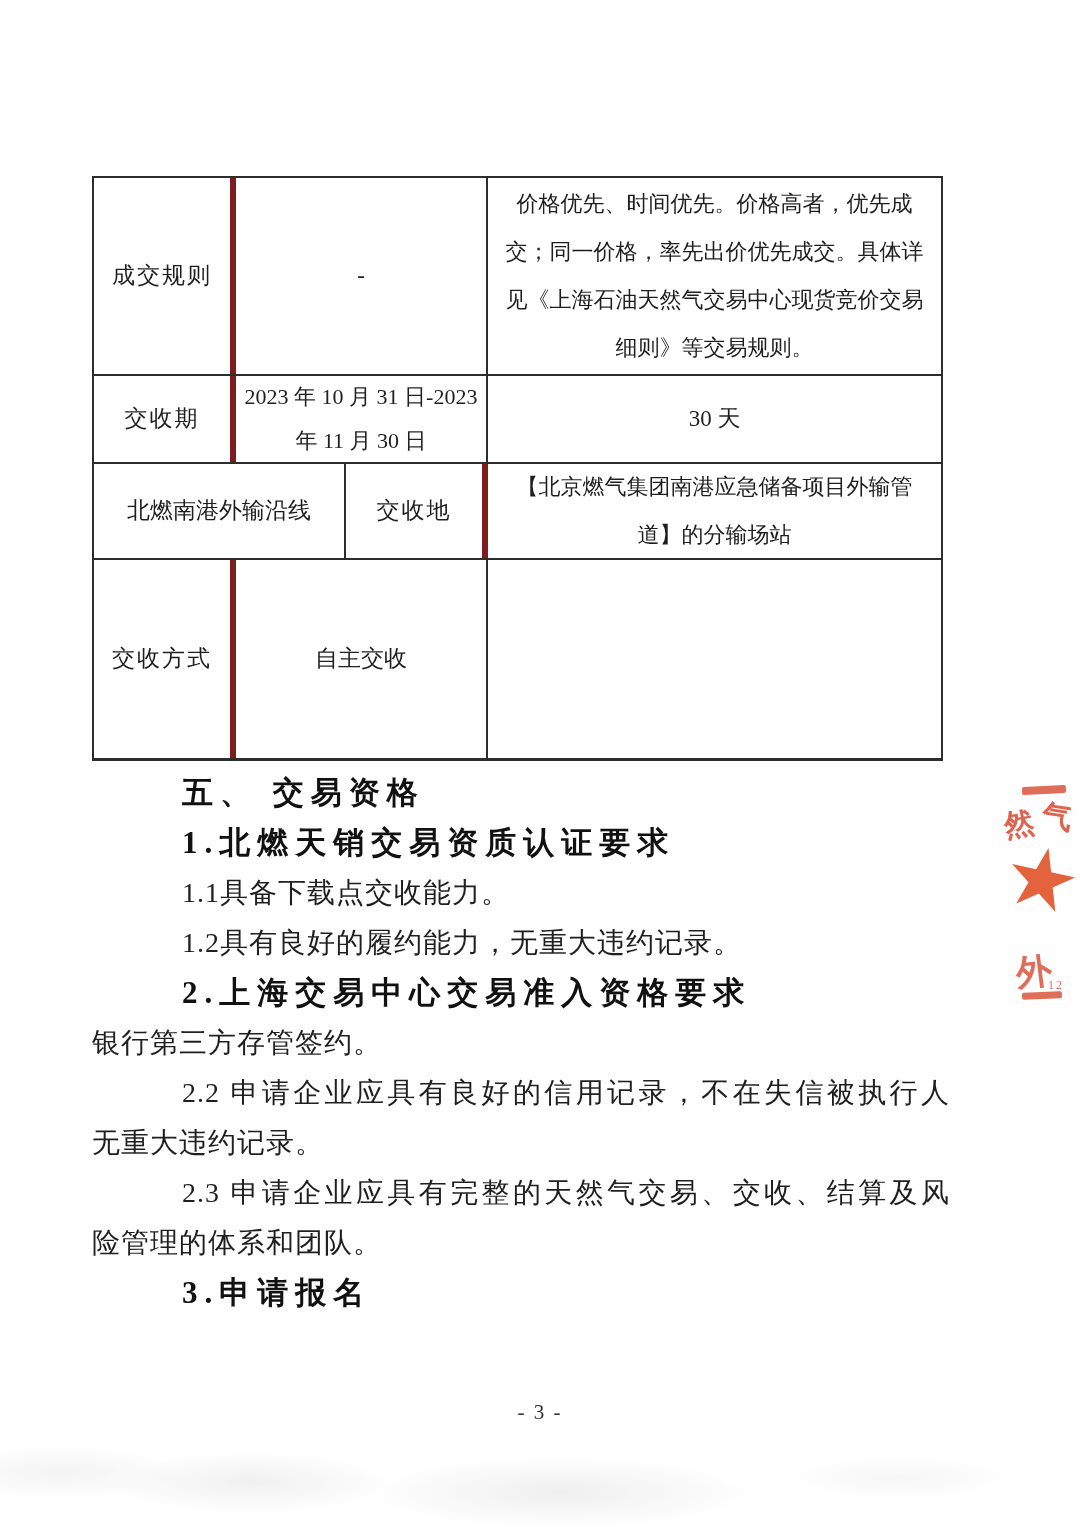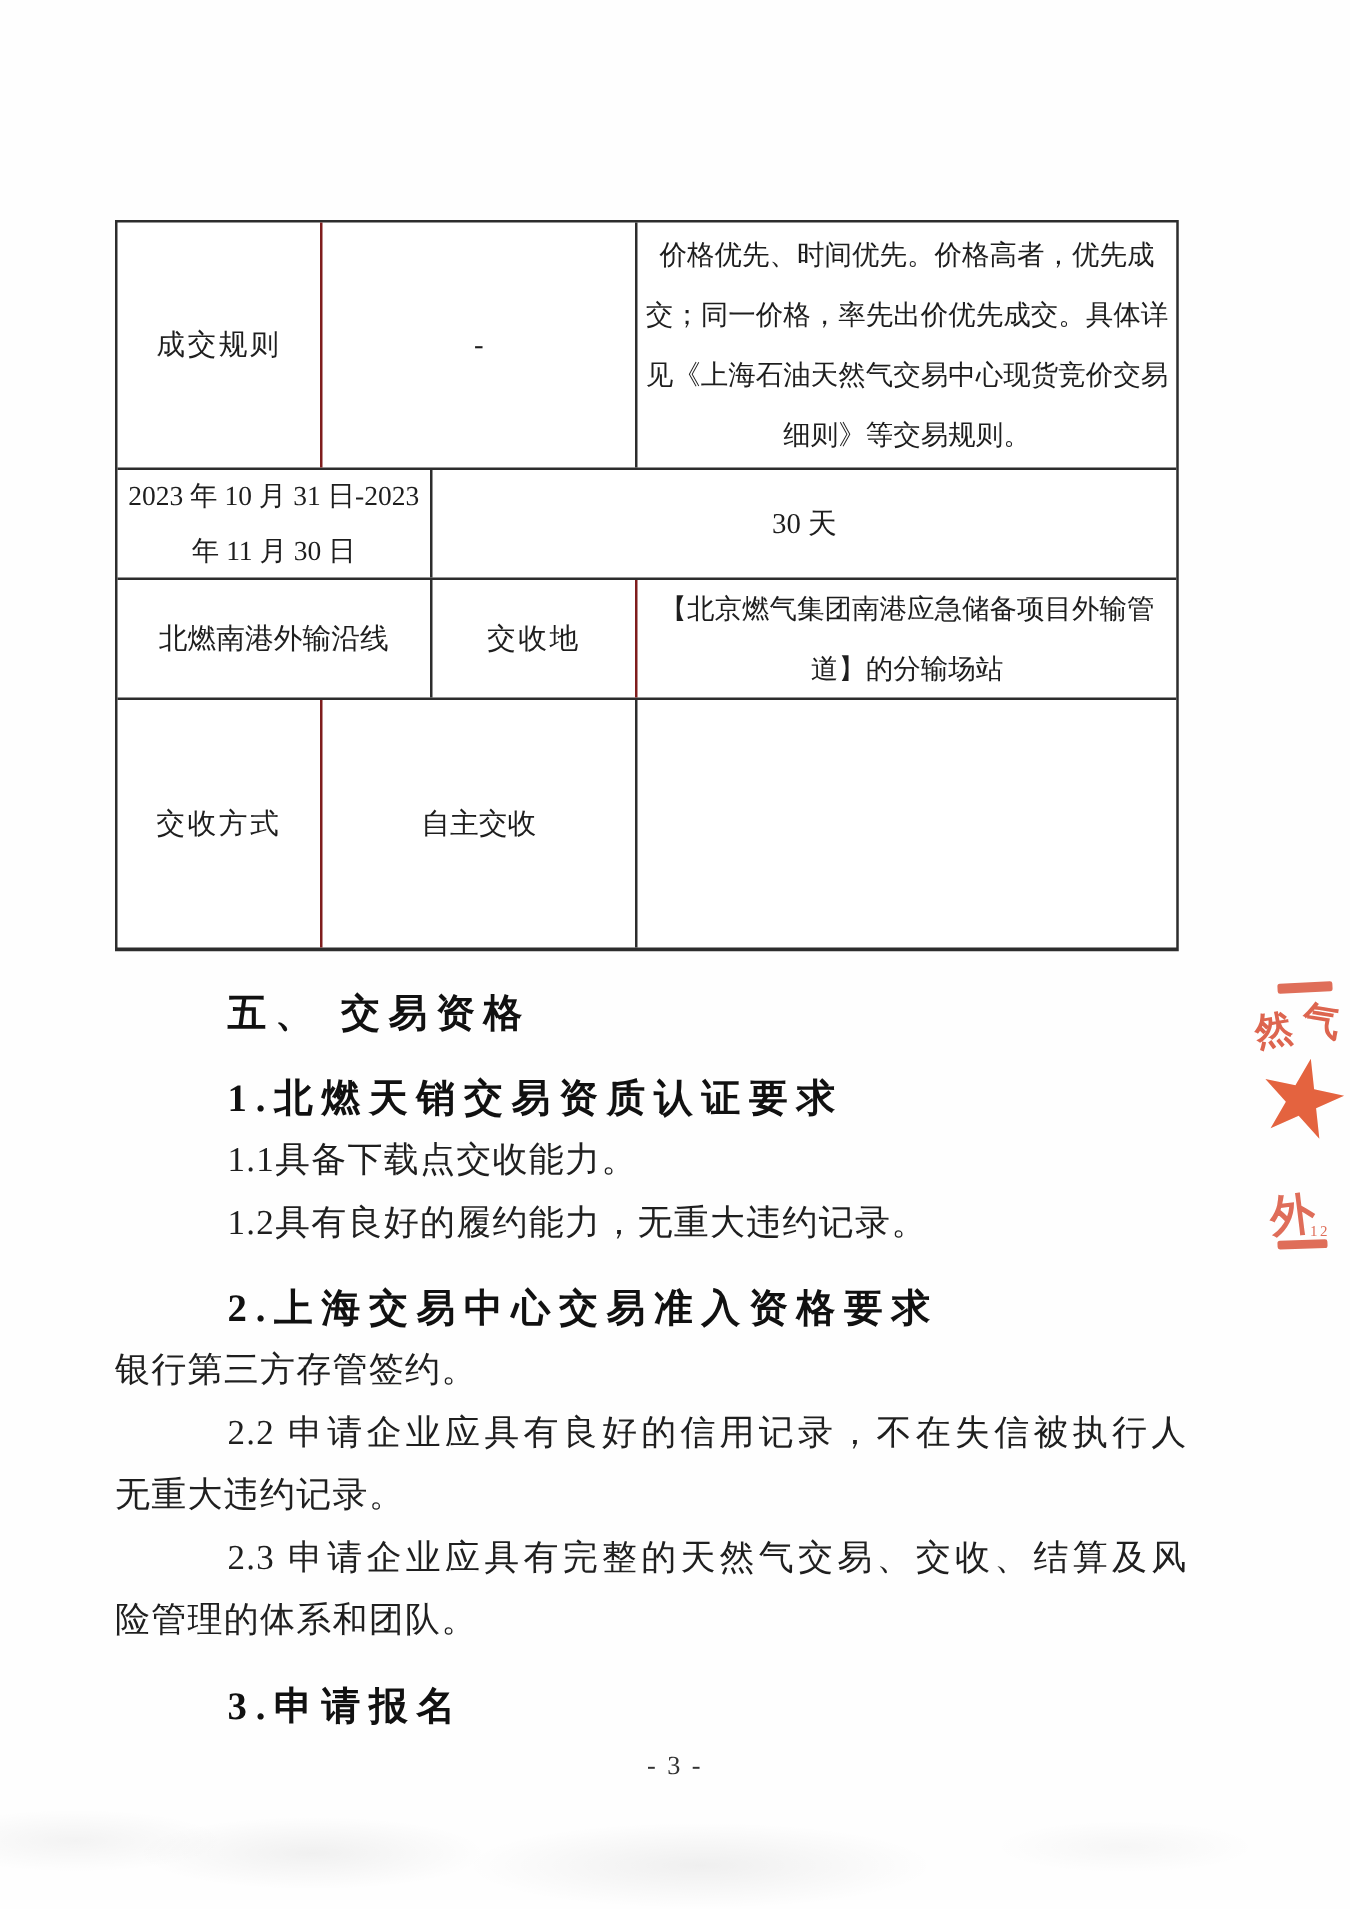--- a/index.html
+++ b/index.html
@@ -19,40 +19,40 @@
 
   
   .spec-table{
     position:absolute;left:92px;top:176px;width:851px;
     border:2px solid #2d2d2d;box-sizing:border-box;background:#fff;
   }
   .trow{display:flex;box-sizing:border-box;border-bottom:2px solid #2d2d2d;}
   .trow:last-child{border-bottom:none;}
   .cell{box-sizing:border-box;display:flex;flex-direction:column;justify-content:center;align-items:center;
         font-size:23px;line-height:1.35;color:#1e1e1e;}
-  .c1{width:164px;border-right:2px solid #7f1d1d;letter-spacing:2px;}
+  .c1{width:142px;border-right:6px solid #7f1d1d;letter-spacing:2px;}
   .c2{width:252px;border-right:2px solid #2d2d2d;}
   .c3{flex:1;}
   .cline{white-space:nowrap;text-align:center;font-size:22px;line-height:48px;height:48px;}
   .cline.small{line-height:44px;height:44px;}
   .row-1{height:198px;}
   .row-2{height:88px;}
   .row-3{height:96px;}
   .row-4{height:198px;border-bottom:none;}
   .spec-table{border-bottom-width:3px;}
 
   
   .doc-body{
     position:absolute;left:92px;top:768px;width:858px;
     font-size:28px;letter-spacing:1px;color:#1f1f1f;
   }
   .bline{height:50px;line-height:50px;white-space:nowrap;}
   .bline.indent{padding-left:90px;}
   .bline.stretch{white-space:normal;text-align:justify;text-align-last:justify;}
-  .bline.heading{font-weight:bold;font-size:31px;letter-spacing:7px;color:#111;margin-top:18px;}
+  .bline.heading{font-weight:bold;font-size:31px;letter-spacing:7px;color:#111;}
 
   
   .page-number{
     position:absolute;left:0;top:1400px;width:1080px;text-align:center;
     font-size:21px;letter-spacing:2px;color:#333;
   }
 
   
   .stamp{
     position:absolute;left:1000px;top:780px;width:80px;height:235px;
@@ -80,20 +80,21 @@
       <div class="cell c2">-</div>
       <div class="cell c3">
         <div class="cline">价格优先、时间优先。价格高者，优先成</div>
         <div class="cline">交；同一价格，率先出价优先成交。具体详</div>
         <div class="cline">见《上海石油天然气交易中心现货竞价交易</div>
         <div class="cline">细则》等交易规则。</div>
       </div>
     </div>
 
     <div class="trow row-2">
+      <div class="cell c1">交收期</div>
       <div class="cell c2">
         <div class="cline small">2023 年 10 月 31 日-2023</div>
         <div class="cline small">年 11 月 30 日</div>
       </div>
       <div class="cell c3">30 天</div>
     </div>
 
     <div class="trow row-3">
       <div class="cell c2">北燃南港外输沿线</div>
       <div class="cell c1">交收地</div>

